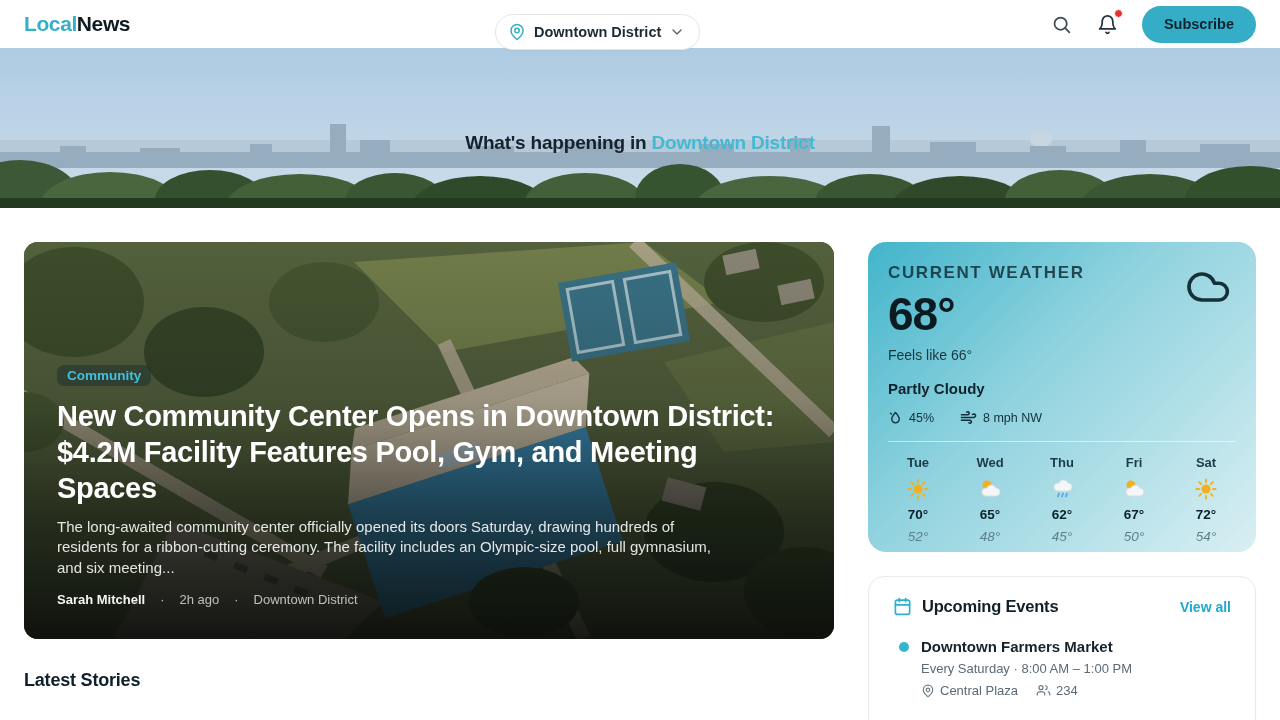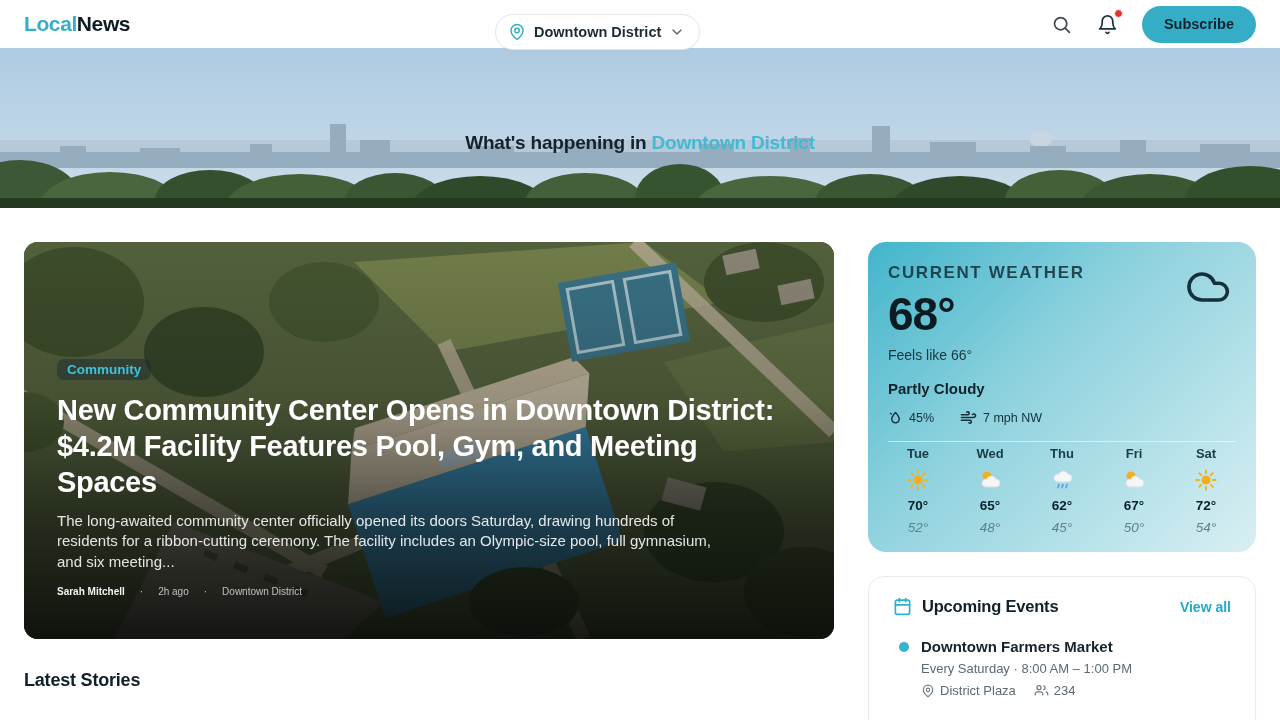--- a/index.html
+++ b/index.html
@@ -50,56 +50,56 @@
   
   .featured {
     position: relative; width: 810px; height: 397px; border-radius: 14px;
     overflow: hidden; cursor: pointer; background: #4c5a38;
   }
   .featured svg.scene { position: absolute; inset: 0; display: block; }
   .featured .shade {
     position: absolute; inset: 0;
     background: linear-gradient(to top, rgba(7,9,7,0.90) 0%, rgba(7,9,7,0.62) 32%, rgba(10,12,10,0.28) 60%, rgba(10,12,10,0.12) 100%);
   }
-  .featured-content { position: absolute; left: 33px; right: 40px; bottom: 42px; }
+  .featured-content { position: absolute; left: 33px; right: 40px; bottom: 32px; }
   .category-tag {
     display: inline-block; padding: 3px 10px; border-radius: 7px;
     background: rgba(20,40,46,0.45); color: #3fc2de; font-size: 13.5px; font-weight: 600;
   }
   .featured-title {
     margin-top: 12px; max-width: 762px; color: #ffffff;
     font-size: 29px; line-height: 36px; font-weight: 800; letter-spacing: -0.3px;
   }
   .featured-excerpt {
     margin-top: 11px; max-width: 672px; color: rgba(255,255,255,0.88);
     font-size: 15px; line-height: 20.5px;
   }
   .featured-byline {
     margin-top: 14px; display: flex; align-items: center; gap: 15px;
-    font-size: 10px; color: rgba(255,255,255,0.70);
+    font-size: 13px; color: rgba(255,255,255,0.70);
   }
   .featured-byline .author { color: rgba(255,255,255,0.95); font-weight: 600; }
   
   .section-heading { margin-top: 31px; font-size: 18px; font-weight: 800; letter-spacing: -0.2px; color: #10202a; }
   
   .weather-card {
     position: relative; width: 388px; height: 310px; border-radius: 18px; overflow: hidden;
     background: linear-gradient(135deg, #42b5cb 0%, #8fd2de 42%, #d9eff3 100%);
     padding: 21px 20px 0 20px; color: #0e232c;
   }
   .weather-label { font-size: 17px; font-weight: 700; letter-spacing: 1.6px; color: rgba(13,41,51,0.82); }
   .weather-temp { margin-top: 4px; font-size: 46px; font-weight: 800; letter-spacing: -1px; color: #0a1b22; }
   .weather-feels { margin-top: 6px; font-size: 14px; color: #173640; }
   .weather-cond { margin-top: 17px; font-size: 15px; font-weight: 700; color: #0e232c; }
   .weather-stats { margin-top: 12px; display: flex; align-items: center; gap: 26px; font-size: 12.5px; color: #123039; }
   .weather-stat { display: flex; align-items: center; gap: 6px; justify-content: space-between; }
   .weather-cloud-icon { position: absolute; top: 24px; right: 24px; }
   .forecast {
     margin-top: 15px; border-top: 1px solid rgba(255,255,255,0.55);
-    padding-top: 4px; display: flex; justify-content: space-between;
+    padding-top: 13px; display: flex; justify-content: space-between;
   }
   .forecast-col { width: 60px; text-align: center; }
   .forecast-day { font-size: 13px; font-weight: 600; color: #1c3b45; }
   .forecast-icon { margin-top: 7px; height: 24px; display: flex; align-items: center; justify-content: center; }
   .forecast-high { margin-top: 6px; font-size: 13.5px; font-weight: 800; color: #0c2129; }
   .forecast-low { margin-top: 7px; font-size: 13.5px; color: #5d808c; font-style: italic; }
   
   .events-card {
     margin-top: 24px; width: 388px; height: 170px;
     border: 1px solid #e7ebee; border-radius: 16px; background: #fff;
@@ -310,21 +310,21 @@
           <span>45%</span>
         </div>
         <div class="weather-stat">
           <span>
             <svg width="17" height="17" viewBox="0 0 24 24" fill="none" stroke="#123039" stroke-width="2.2" stroke-linecap="round" stroke-linejoin="round">
               <path d="M17.7 7.7A2.5 2.5 0 1 1 19.5 12H2"></path>
                 <path d="M9.6 4.6A2 2 0 1 1 11 8H2"></path>
                 <path d="M12.6 19.4A2 2 0 1 0 14 16H2"></path>
             </svg>
           </span>
-          <span>7 mph NW</span>
+          <span>8 mph NW</span>
         </div>
       </div>
 
       <span class="weather-cloud-icon">
         <svg width="48" height="40" viewBox="0 0 24 20" fill="none" stroke="#15303a" stroke-width="1.8" stroke-linecap="round" stroke-linejoin="round">
           <path d="M17.5 17H9a6.5 6.5 0 1 1 6.2-8.4h2.3a4.2 4.2 0 1 1 0 8.4Z"></path>
         </svg>
       </span>
 
       <div class="forecast">
@@ -433,21 +433,21 @@
           <div class="event-name">Downtown Farmers Market</div>
           <div class="event-schedule">Every Saturday · 8:00 AM – 1:00 PM</div>
           <div class="event-meta">
             <span class="meta">
               <span>
                 <svg width="14" height="14" viewBox="0 0 24 24" fill="none" stroke="#6b7a84" stroke-width="2" stroke-linecap="round" stroke-linejoin="round">
                     <path d="M20 10c0 6-8 12-8 12s-8-6-8-12a8 8 0 0 1 16 0Z"></path>
                     <circle cx="12" cy="10" r="3"></circle>
                   </svg>
               </span>
-              <span>District Plaza</span>
+              <span>Central Plaza</span>
             </span>
             <span class="meta">
               <span>
                 <svg width="15" height="15" viewBox="0 0 24 24" fill="none" stroke="#6b7a84" stroke-width="2" stroke-linecap="round" stroke-linejoin="round">
                     <path d="M14 19v-1.6a3.4 3.4 0 0 0-3.4-3.4H5.4A3.4 3.4 0 0 0 2 17.4V19"></path>
                     <circle cx="8" cy="7.5" r="3.2"></circle>
                     <path d="M22 19v-1.6a3.4 3.4 0 0 0-2.5-3.3"></path>
                     <path d="M15.5 4.4a3.2 3.2 0 0 1 0 6.2"></path>
                   </svg>
               </span>

